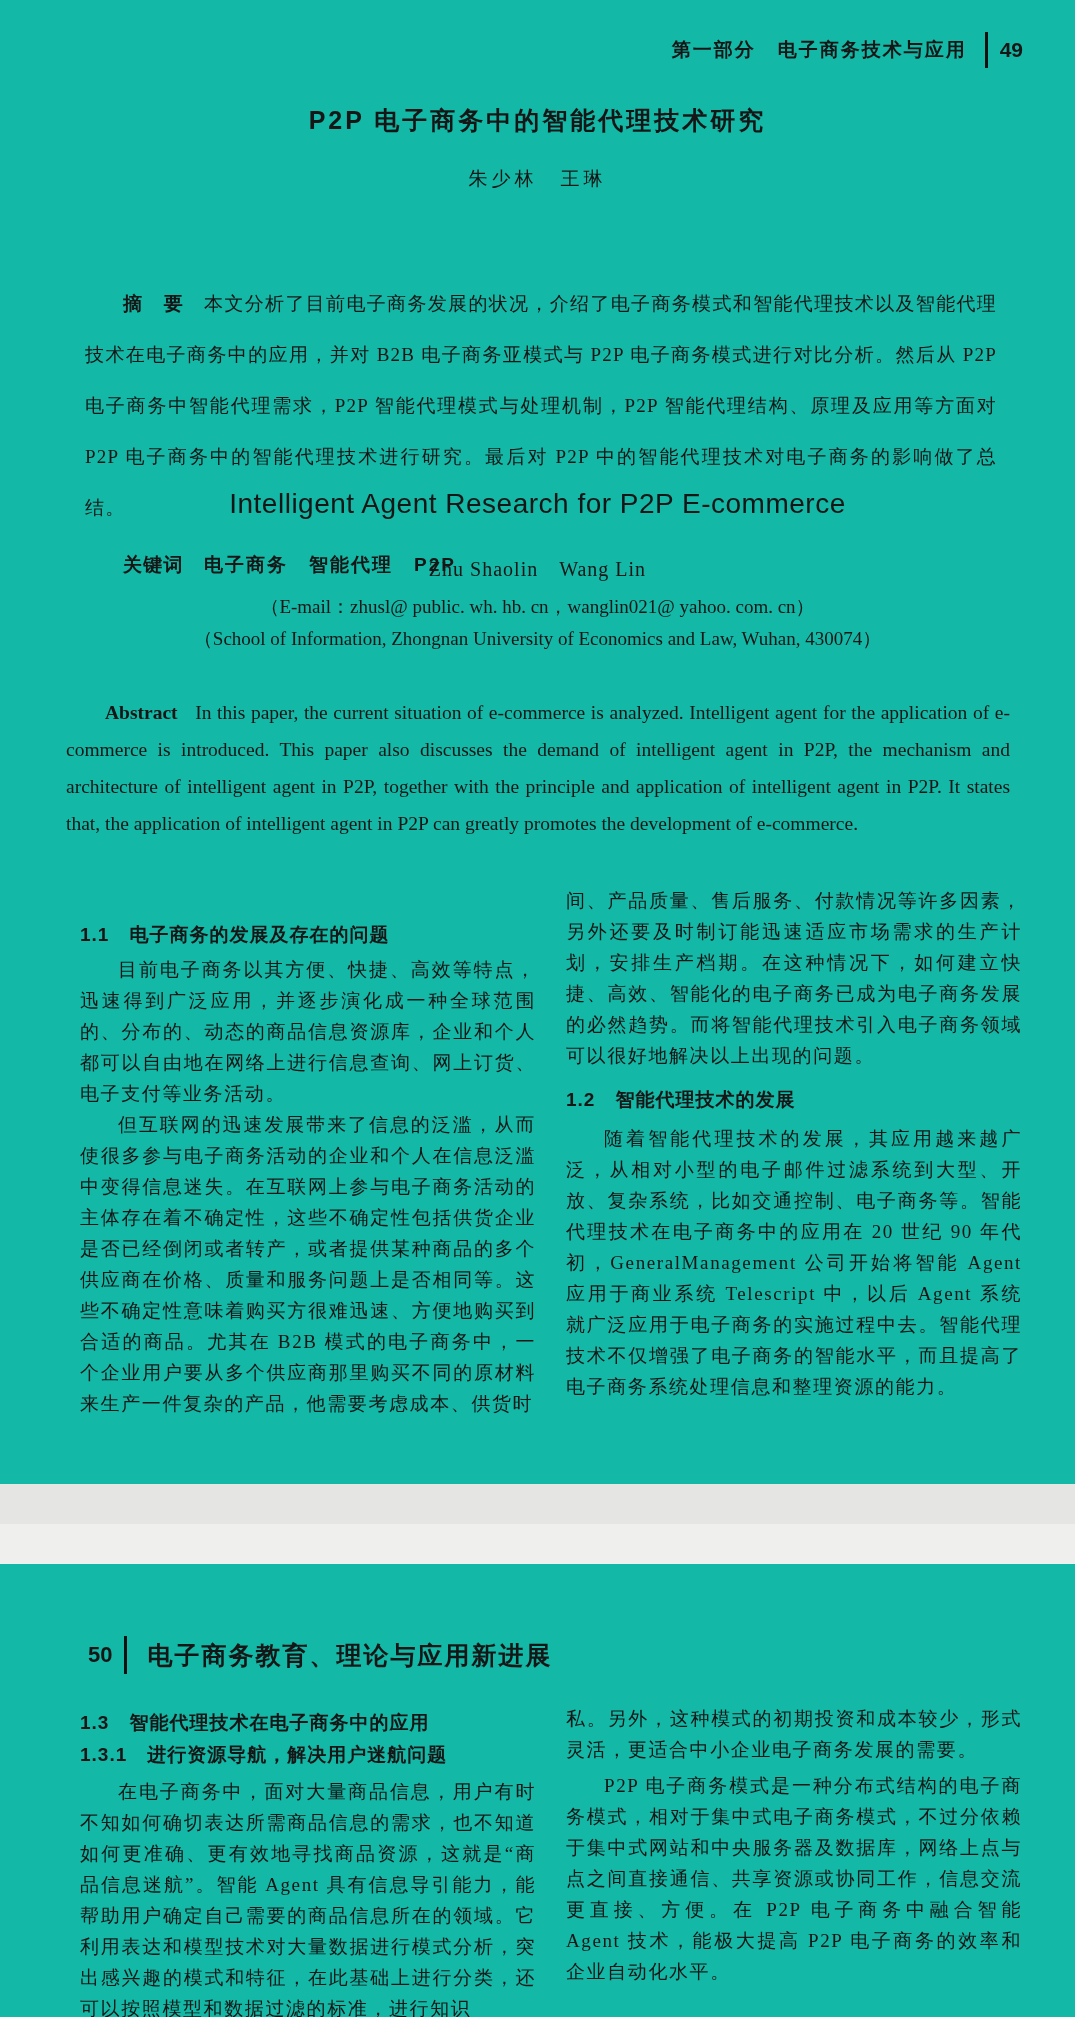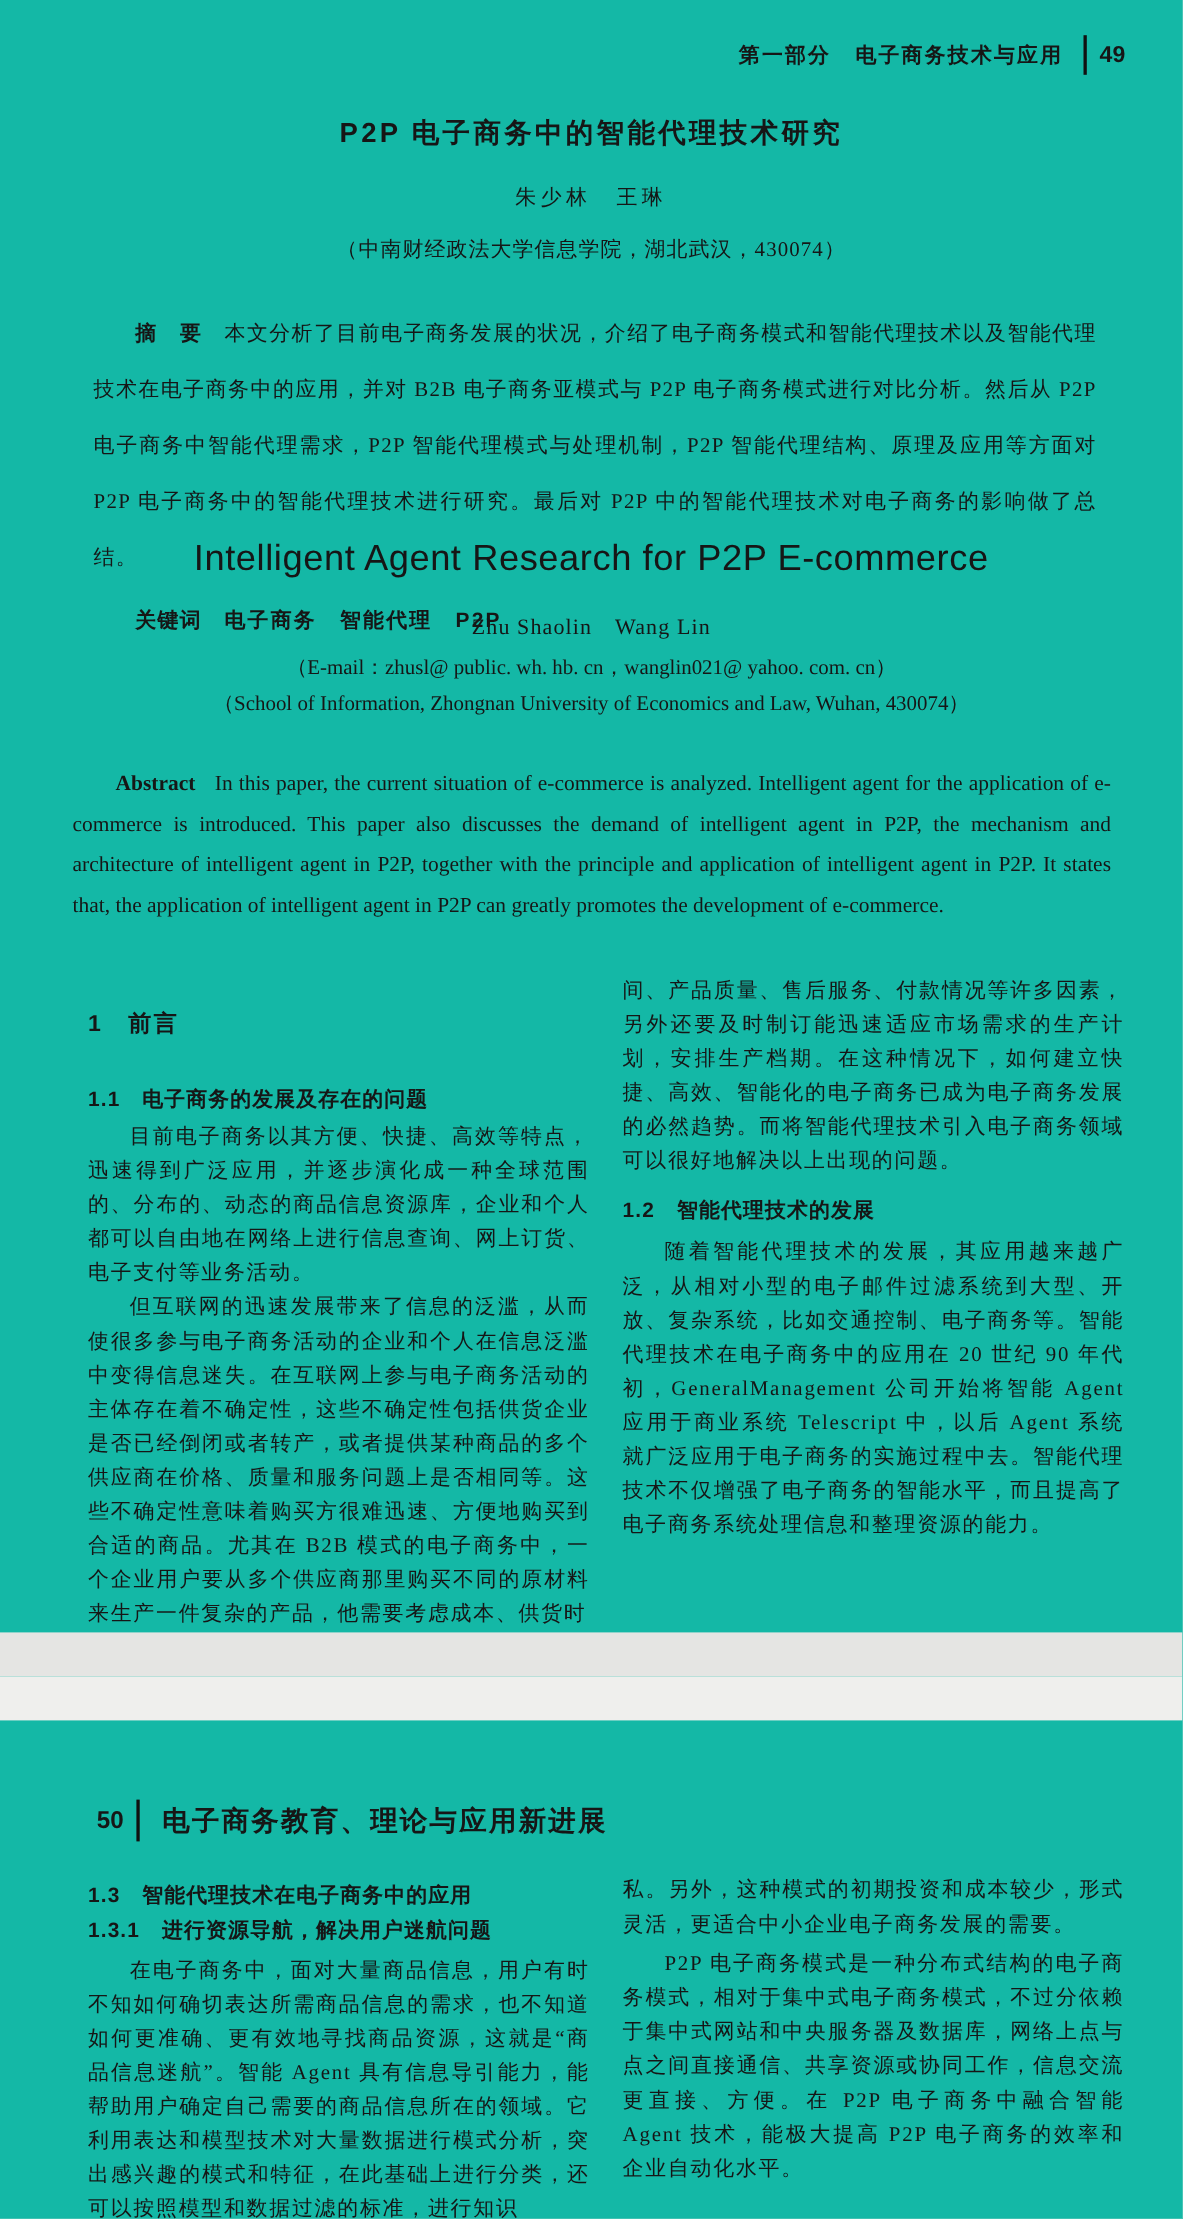--- a/index.html
+++ b/index.html
@@ -30,21 +30,21 @@
                     text-align:justify; text-indent:2em; }
   .lbl-cn { font-family:"Liberation Sans","DejaVu Sans",sans-serif; font-weight:bold;
             margin-right:14px; }
   .kw-cn { margin-top:6px !important; font-family:"Liberation Sans","DejaVu Sans",sans-serif;
            font-weight:bold; }
   .kw-cn .kw-val { letter-spacing:2px; }
 
   
   .en-title { position:absolute; top:488px; left:0; width:100%; text-align:center;
               font-family:"Liberation Sans","DejaVu Sans",sans-serif;
-              font-size:33px; font-weight:500; letter-spacing:0.5px; margin:0; }
+              font-size:28px; font-weight:500; letter-spacing:0.5px; margin:0; }
   .en-authors { position:absolute; top:556px; left:0; width:100%; text-align:center;
                 font-size:20px; letter-spacing:1px; }
   .en-email  { position:absolute; top:594px; left:0; width:100%; text-align:center; font-size:19px; }
   .en-affil  { position:absolute; top:626px; left:0; width:100%; text-align:center; font-size:19px; }
 
   .abs-en-block { position:absolute; top:694px; left:66px; width:944px; }
   .abs-en-block p { margin:0; font-size:19.5px; line-height:37px; text-align:justify; text-indent:2em; }
   .lbl-en { font-weight:bold; margin-right:12px; }
   .kw-en { margin-top:7px !important; }
   .kw-en .kw-val { letter-spacing:0.5px; word-spacing:6px; }
@@ -86,21 +86,20 @@
 
   <div class="hdr49">
     <span class="sec">第一部分</span>
     <span class="ttl">电子商务技术与应用</span>
     <span class="vbar"></span>
     <span class="pnum">49</span>
   </div>
 
   <h1 class="cn-title">P2P 电子商务中的智能代理技术研究</h1>
   <div class="authors">朱少林　王琳</div>
-  <div class="affil">（中南财经政法大学信息学院，湖北武汉，430074）</div>
 
   <div class="abs-cn-block">
     <p>
       <span class="lbl-cn">摘　要</span>
       <span>本文分析了目前电子商务发展的状况，介绍了电子商务模式和智能代理技术以及智能代理技术在电子商务中的应用，并对 B2B 电子商务亚模式与 P2P 电子商务模式进行对比分析。然后从 P2P 电子商务中智能代理需求，P2P 智能代理模式与处理机制，P2P 智能代理结构、原理及应用等方面对 P2P 电子商务中的智能代理技术进行研究。最后对 P2P 中的智能代理技术对电子商务的影响做了总结。</span>
     </p>
     <p class="kw-cn">
       <span class="lbl-cn">关键词</span>
       <span class="kw-val">电子商务　智能代理　P2P</span>
     </p>
@@ -113,21 +112,20 @@
 
   <div class="abs-en-block">
     <p>
       <span class="lbl-en">Abstract</span>
       <span>In this paper, the current situation of e-commerce is analyzed. Intelligent agent for the application of e-commerce is introduced. This paper also discusses the demand of intelligent agent in P2P, the mechanism and architecture of intelligent agent in P2P, together with the principle and application of intelligent agent in P2P. It states that, the application of intelligent agent in P2P can greatly promotes the development of e-commerce.</span>
     </p>
   </div>
 
   <div class="cols cols49">
     <div class="col colL">
-      <div class="h1-cn">1　前言</div>
       <div class="h2-cn">1.1　电子商务的发展及存在的问题</div>
       <p>目前电子商务以其方便、快捷、高效等特点，迅速得到广泛应用，并逐步演化成一种全球范围的、分布的、动态的商品信息资源库，企业和个人都可以自由地在网络上进行信息查询、网上订货、电子支付等业务活动。</p>
       <p>但互联网的迅速发展带来了信息的泛滥，从而使很多参与电子商务活动的企业和个人在信息泛滥中变得信息迷失。在互联网上参与电子商务活动的主体存在着不确定性，这些不确定性包括供货企业是否已经倒闭或者转产，或者提供某种商品的多个供应商在价格、质量和服务问题上是否相同等。这些不确定性意味着购买方很难迅速、方便地购买到合适的商品。尤其在 B2B 模式的电子商务中，一个企业用户要从多个供应商那里购买不同的原材料来生产一件复杂的产品，他需要考虑成本、供货时</p>
     </div>
     <div class="col colR">
       <p class="noindent first">间、产品质量、售后服务、付款情况等许多因素，另外还要及时制订能迅速适应市场需求的生产计划，安排生产档期。在这种情况下，如何建立快捷、高效、智能化的电子商务已成为电子商务发展的必然趋势。而将智能代理技术引入电子商务领域可以很好地解决以上出现的问题。</p>
       <div class="h2-cn tight">1.2　智能代理技术的发展</div>
       <p>随着智能代理技术的发展，其应用越来越广泛，从相对小型的电子邮件过滤系统到大型、开放、复杂系统，比如交通控制、电子商务等。智能代理技术在电子商务中的应用在 20 世纪 90 年代初，GeneralManagement 公司开始将智能 Agent 应用于商业系统 Telescript 中，以后 Agent 系统就广泛应用于电子商务的实施过程中去。智能代理技术不仅增强了电子商务的智能水平，而且提高了电子商务系统处理信息和整理资源的能力。</p>
     </div>
   </div>

